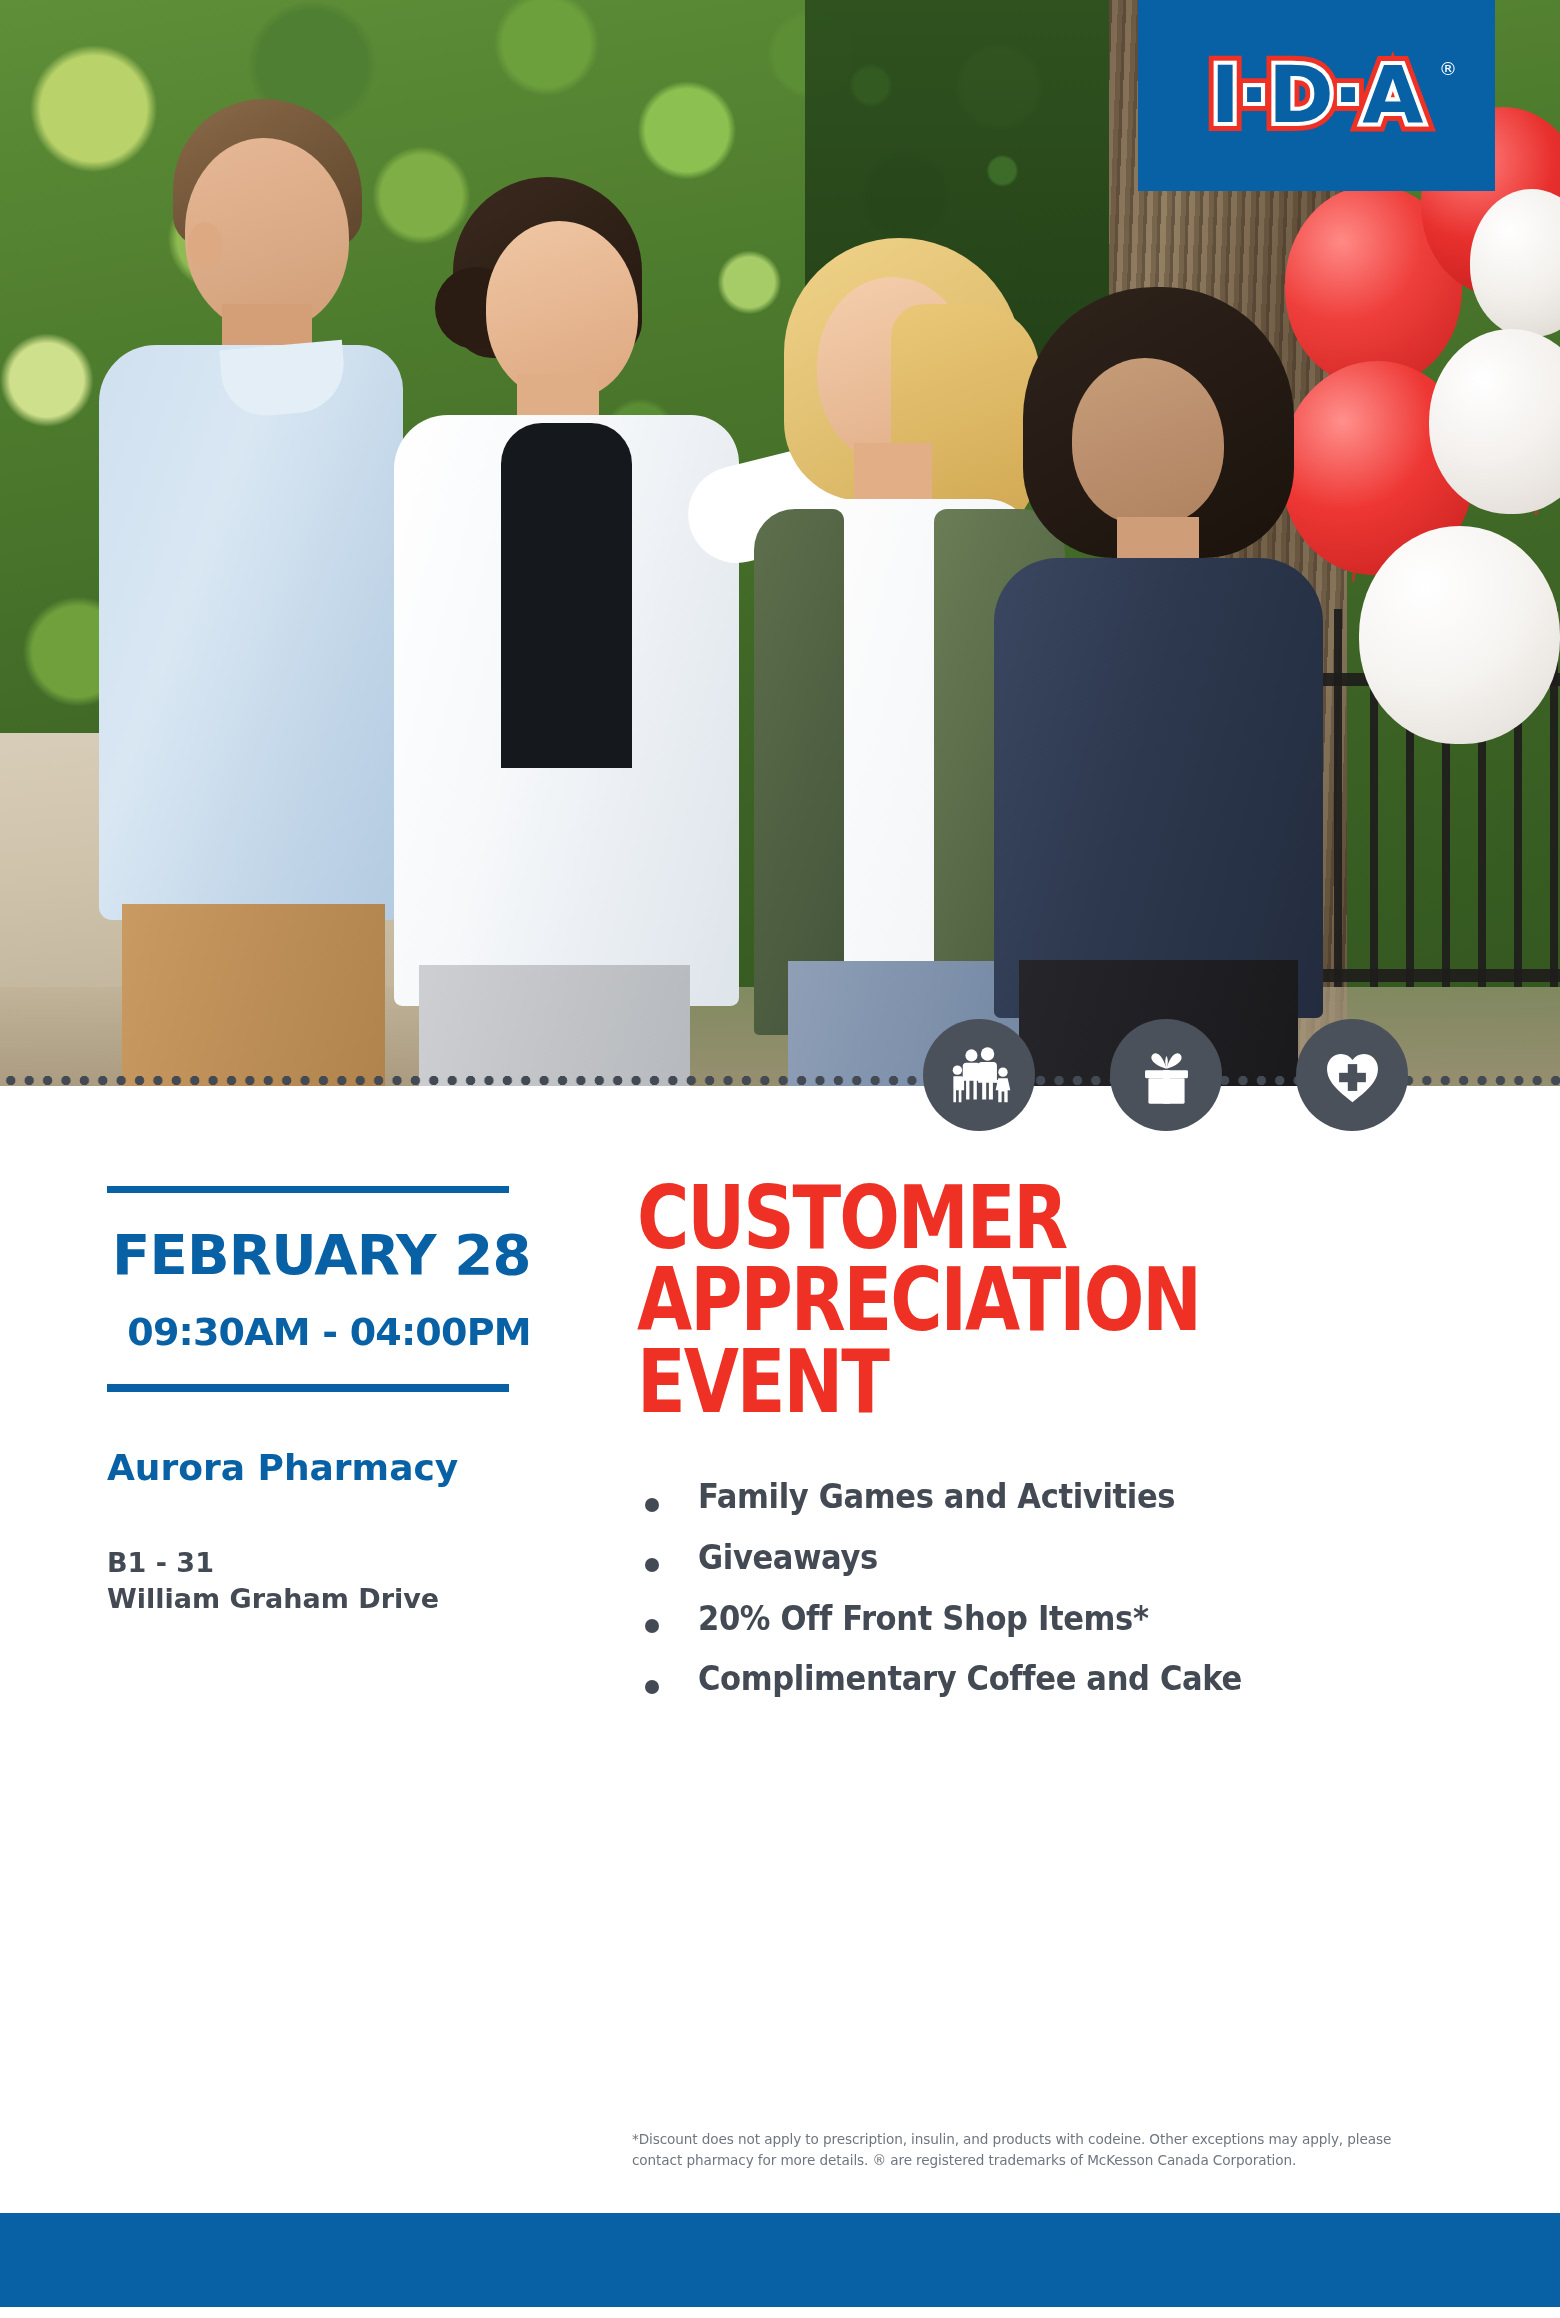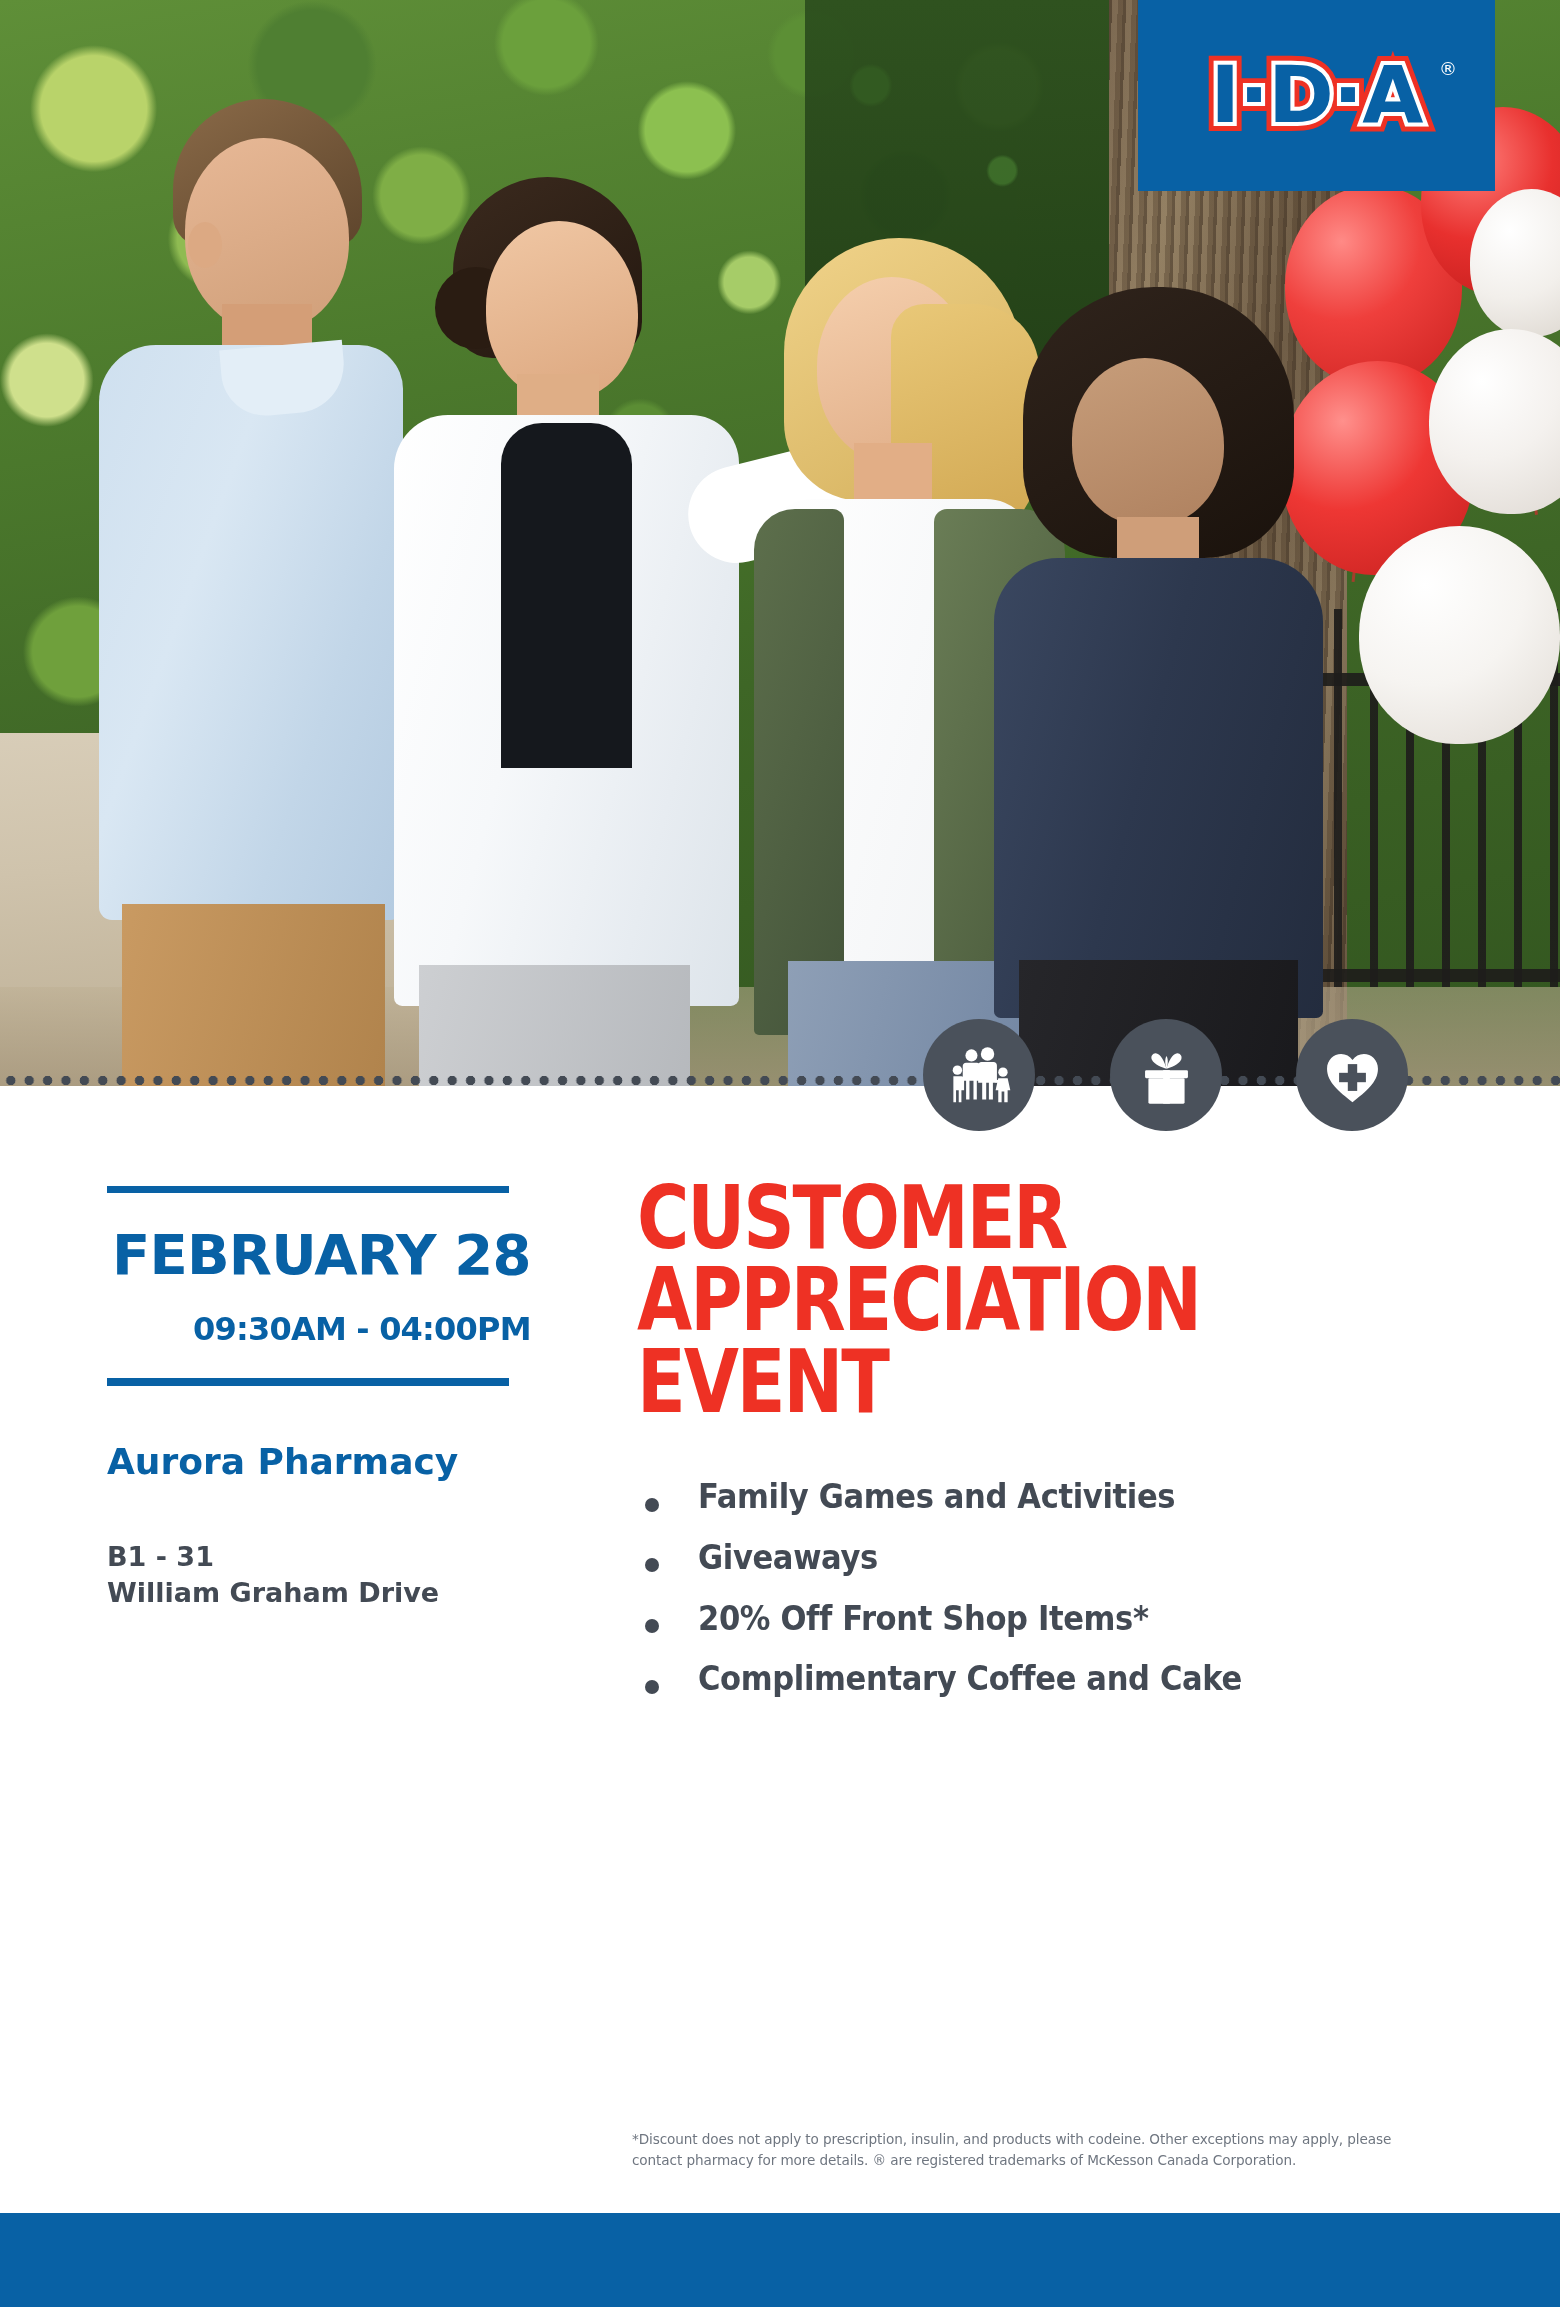--- a/index.html
+++ b/index.html
@@ -197,21 +197,21 @@
 
   .left-col { position:absolute; left:107px; top:100px; width:427px; }
   .rule { width:402px; height:7.4px; background:#0861a5; }
   .date {
     color:#0861a5; font-family:"DejaVu Sans", sans-serif; font-weight:bold;
     font-size:56px; line-height:1; letter-spacing:-0.8px; margin:34px 0 0 0; text-align:right;
     padding-right:3.3px;
   }
   .time {
     color:#0861a5; font-family:"DejaVu Sans", sans-serif; font-weight:bold;
-    font-size:32px; line-height:1; letter-spacing:-0.8px; margin:30px 0 33px 0; text-align:right;
+    font-size:38px; line-height:1; letter-spacing:-0.8px; margin:30px 0 33px 0; text-align:right;
     padding-right:3.3px;
   }
   .pharmacy-name {
     color:#0861a5; font-family:"DejaVu Sans", sans-serif; font-weight:bold;
     font-size:36px; line-height:1.2; margin-top:54px;
   }
   .address {
     color:#434a54; font-family:"DejaVu Sans", sans-serif; font-weight:bold;
     font-size:27px; line-height:1.33; margin-top:56px;
   }

